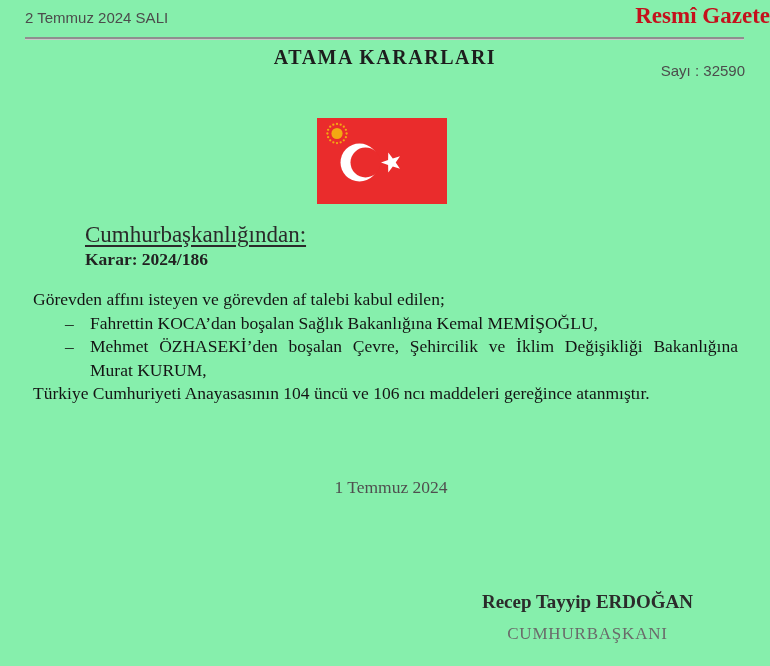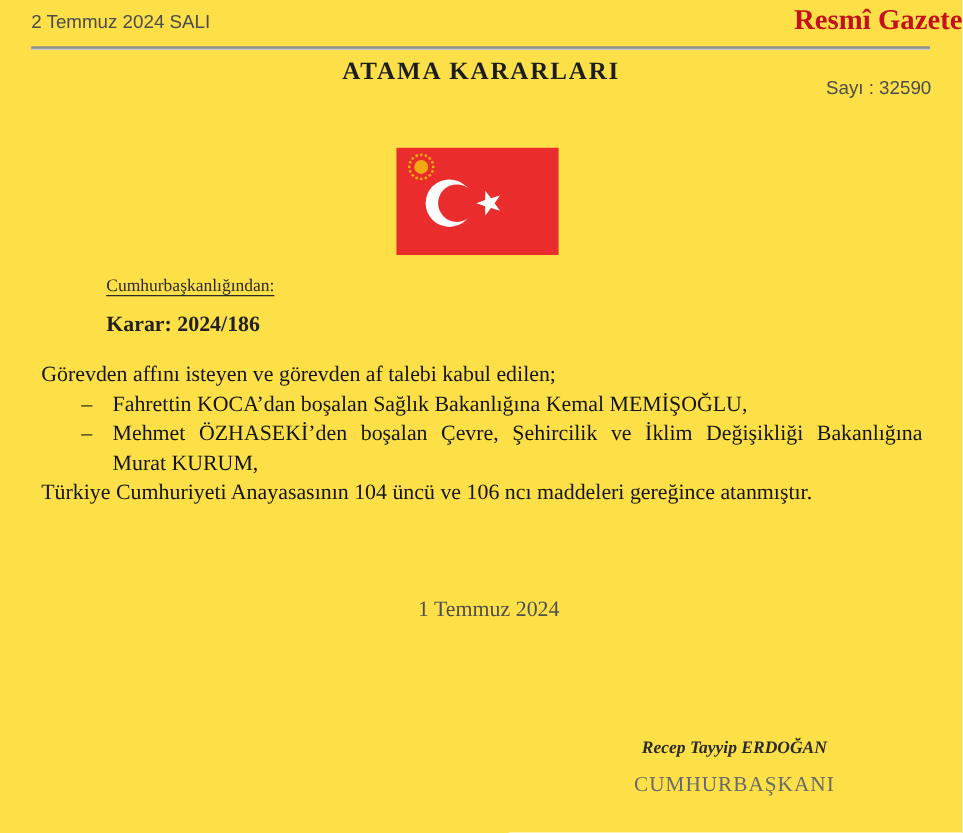--- a/index.html
+++ b/index.html
@@ -1,21 +1,21 @@
 <!DOCTYPE html>
 <html><head>
 <meta charset="utf-8">
 <style>
   * { margin: 0; padding: 0; box-sizing: border-box; }
   html, body { background: #ffffff; }
   .page {
     position: relative;
     width: 770px;
     height: 666px;
-    background: #fde047;
+    background: #86efac;
     font-family: "Liberation Serif", serif;
     color: #1a1a1a;
     overflow: hidden;
   }
   
   .header-date {
     position: absolute; left: 25px; top: 9px;
     font-family: "Liberation Sans", sans-serif;
     font-size: 15px; color: #4c4c4c;
   }
@@ -43,21 +43,21 @@
     letter-spacing: 1.5px; color: #1d1d1d;
   }
   
   .flag-wrap {
     position: absolute; left: 317px; top: 118px;
     width: 130px; height: 86px; line-height: 0;
   }
   
   .section-heading {
     position: absolute; left: 85px; top: 222px;
-    font-size: 14px; color: #2a2a2a;
+    font-size: 23px; color: #2a2a2a;
     text-decoration: underline;
     text-underline-offset: 3px;
   }
   .decision-number {
     position: absolute; left: 85px; top: 249px;
     font-size: 17.5px; font-weight: bold; color: #222222;
   }
   .decree-body {
     position: absolute; left: 33px; top: 288px; width: 705px;
     font-size: 17.5px; line-height: 23.6px; color: #141414;
@@ -77,21 +77,21 @@
     position: absolute; left: 0; right: 0; top: 477px;
     text-align: center;
     font-size: 17.5px; color: #4f4f4f; margin-left: 12px;
   }
   
   .signature-block {
     position: absolute; left: 430px; top: 591px; width: 315px;
     text-align: center;
   }
   .signature-name {
-    font-size: 14px; font-weight: bold; color: #2b2b2b; font-style: italic;
+    font-size: 19px; font-weight: bold; color: #2b2b2b;
   }
   .signature-title {
     margin-top: 11px;
     font-size: 17px; color: #6a6a6a;
     letter-spacing: 0.8px;
   }
 </style>
 </head>
 <body>
 

